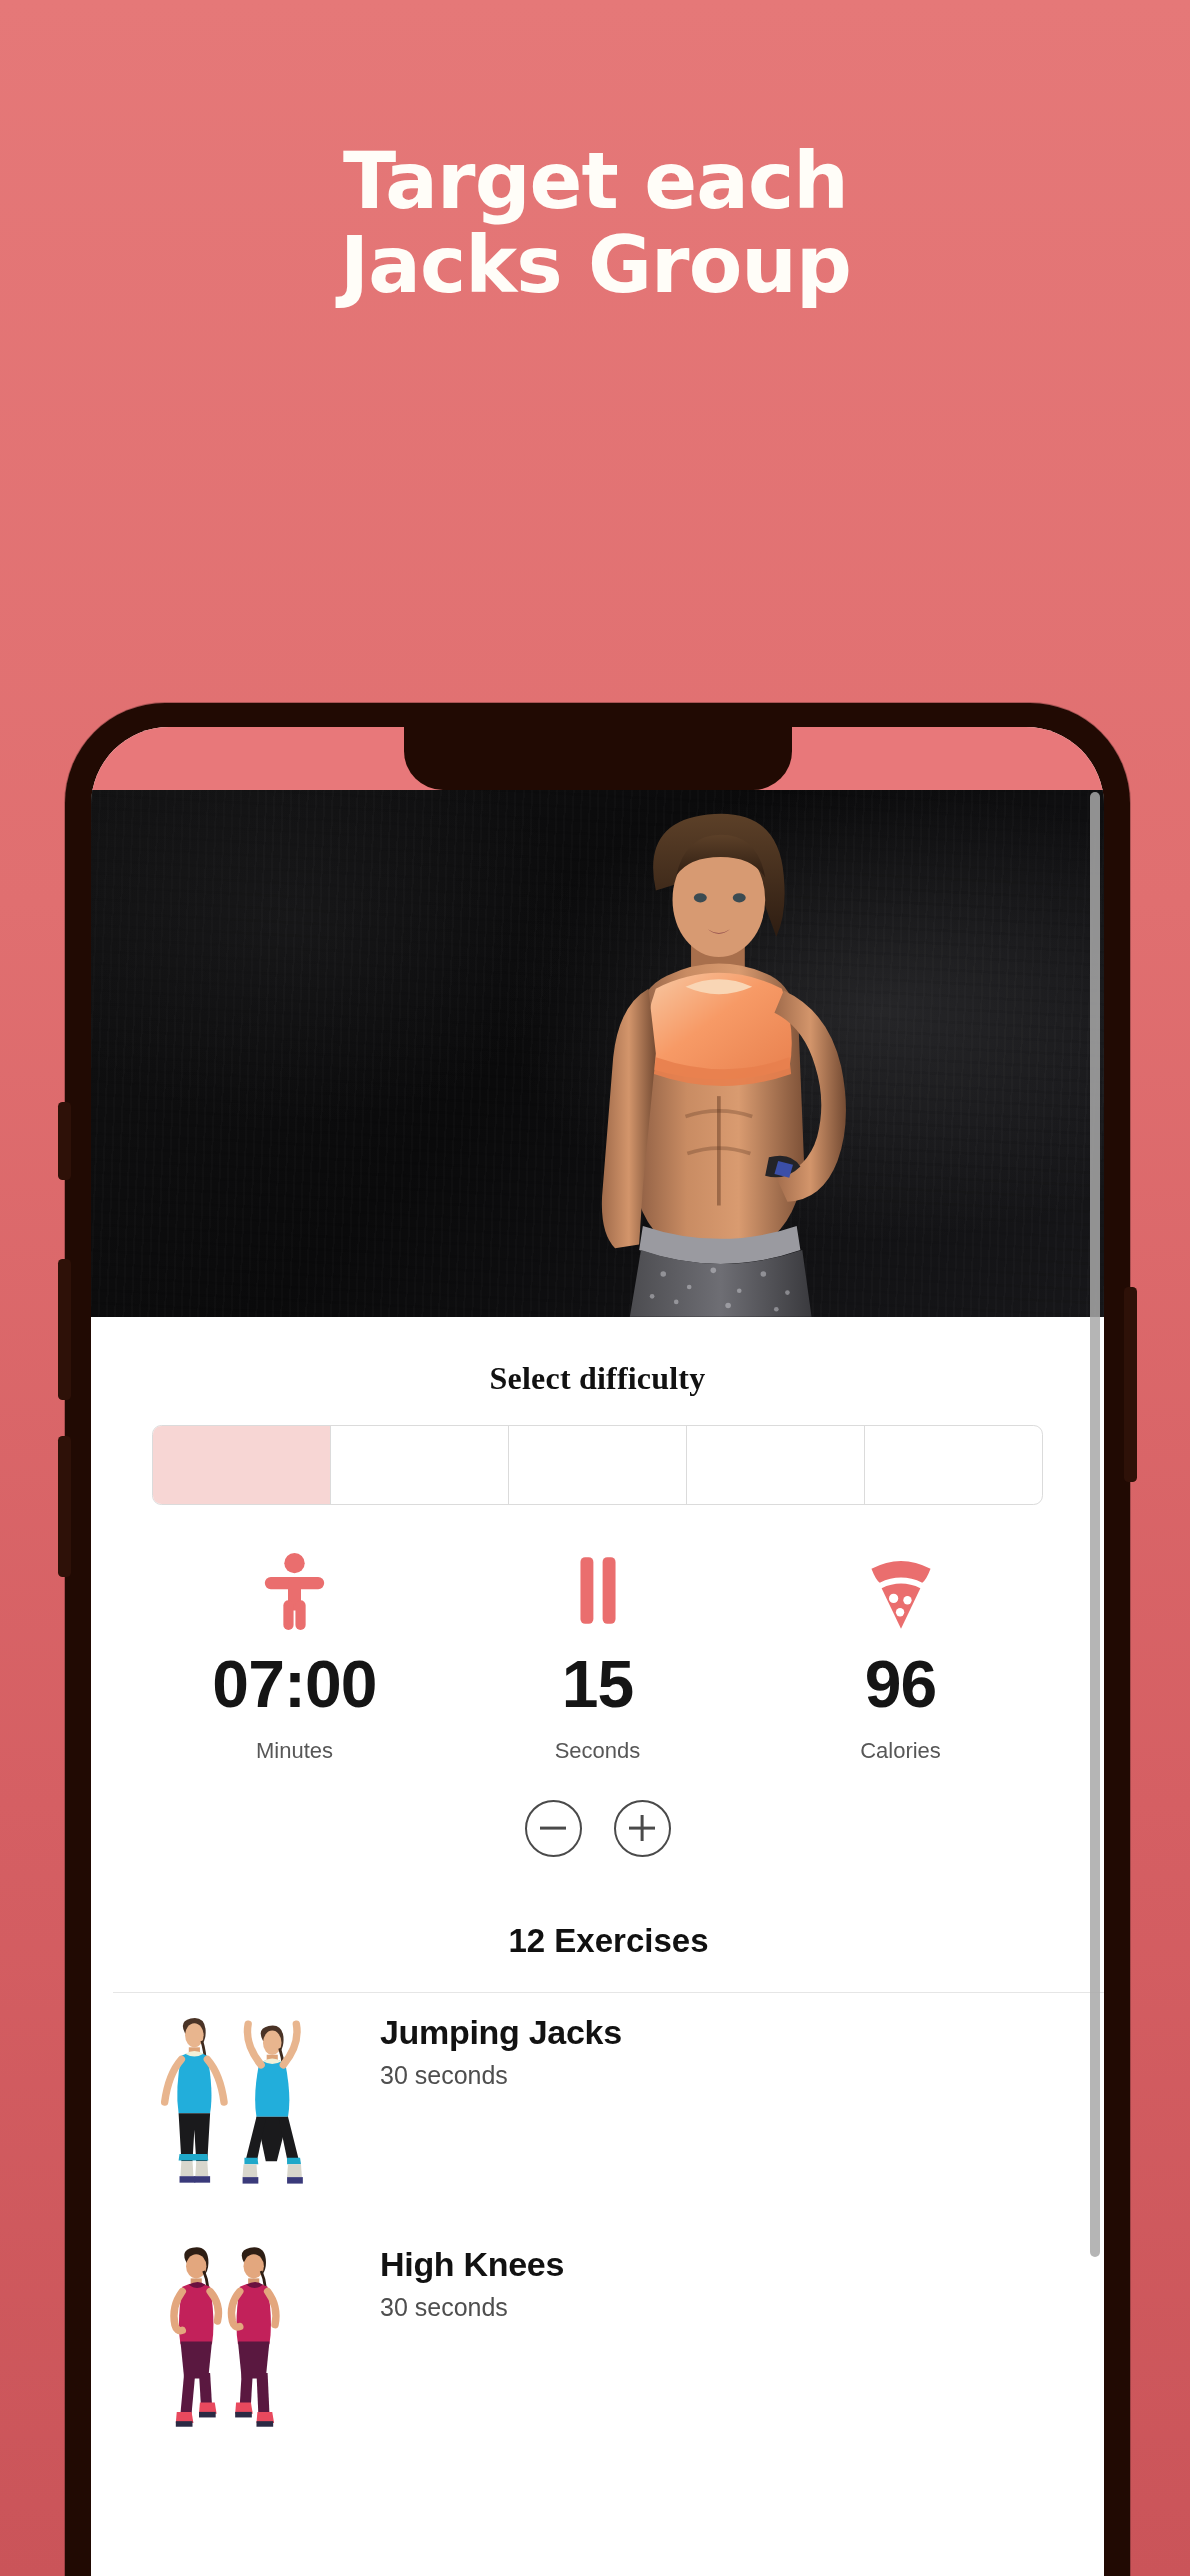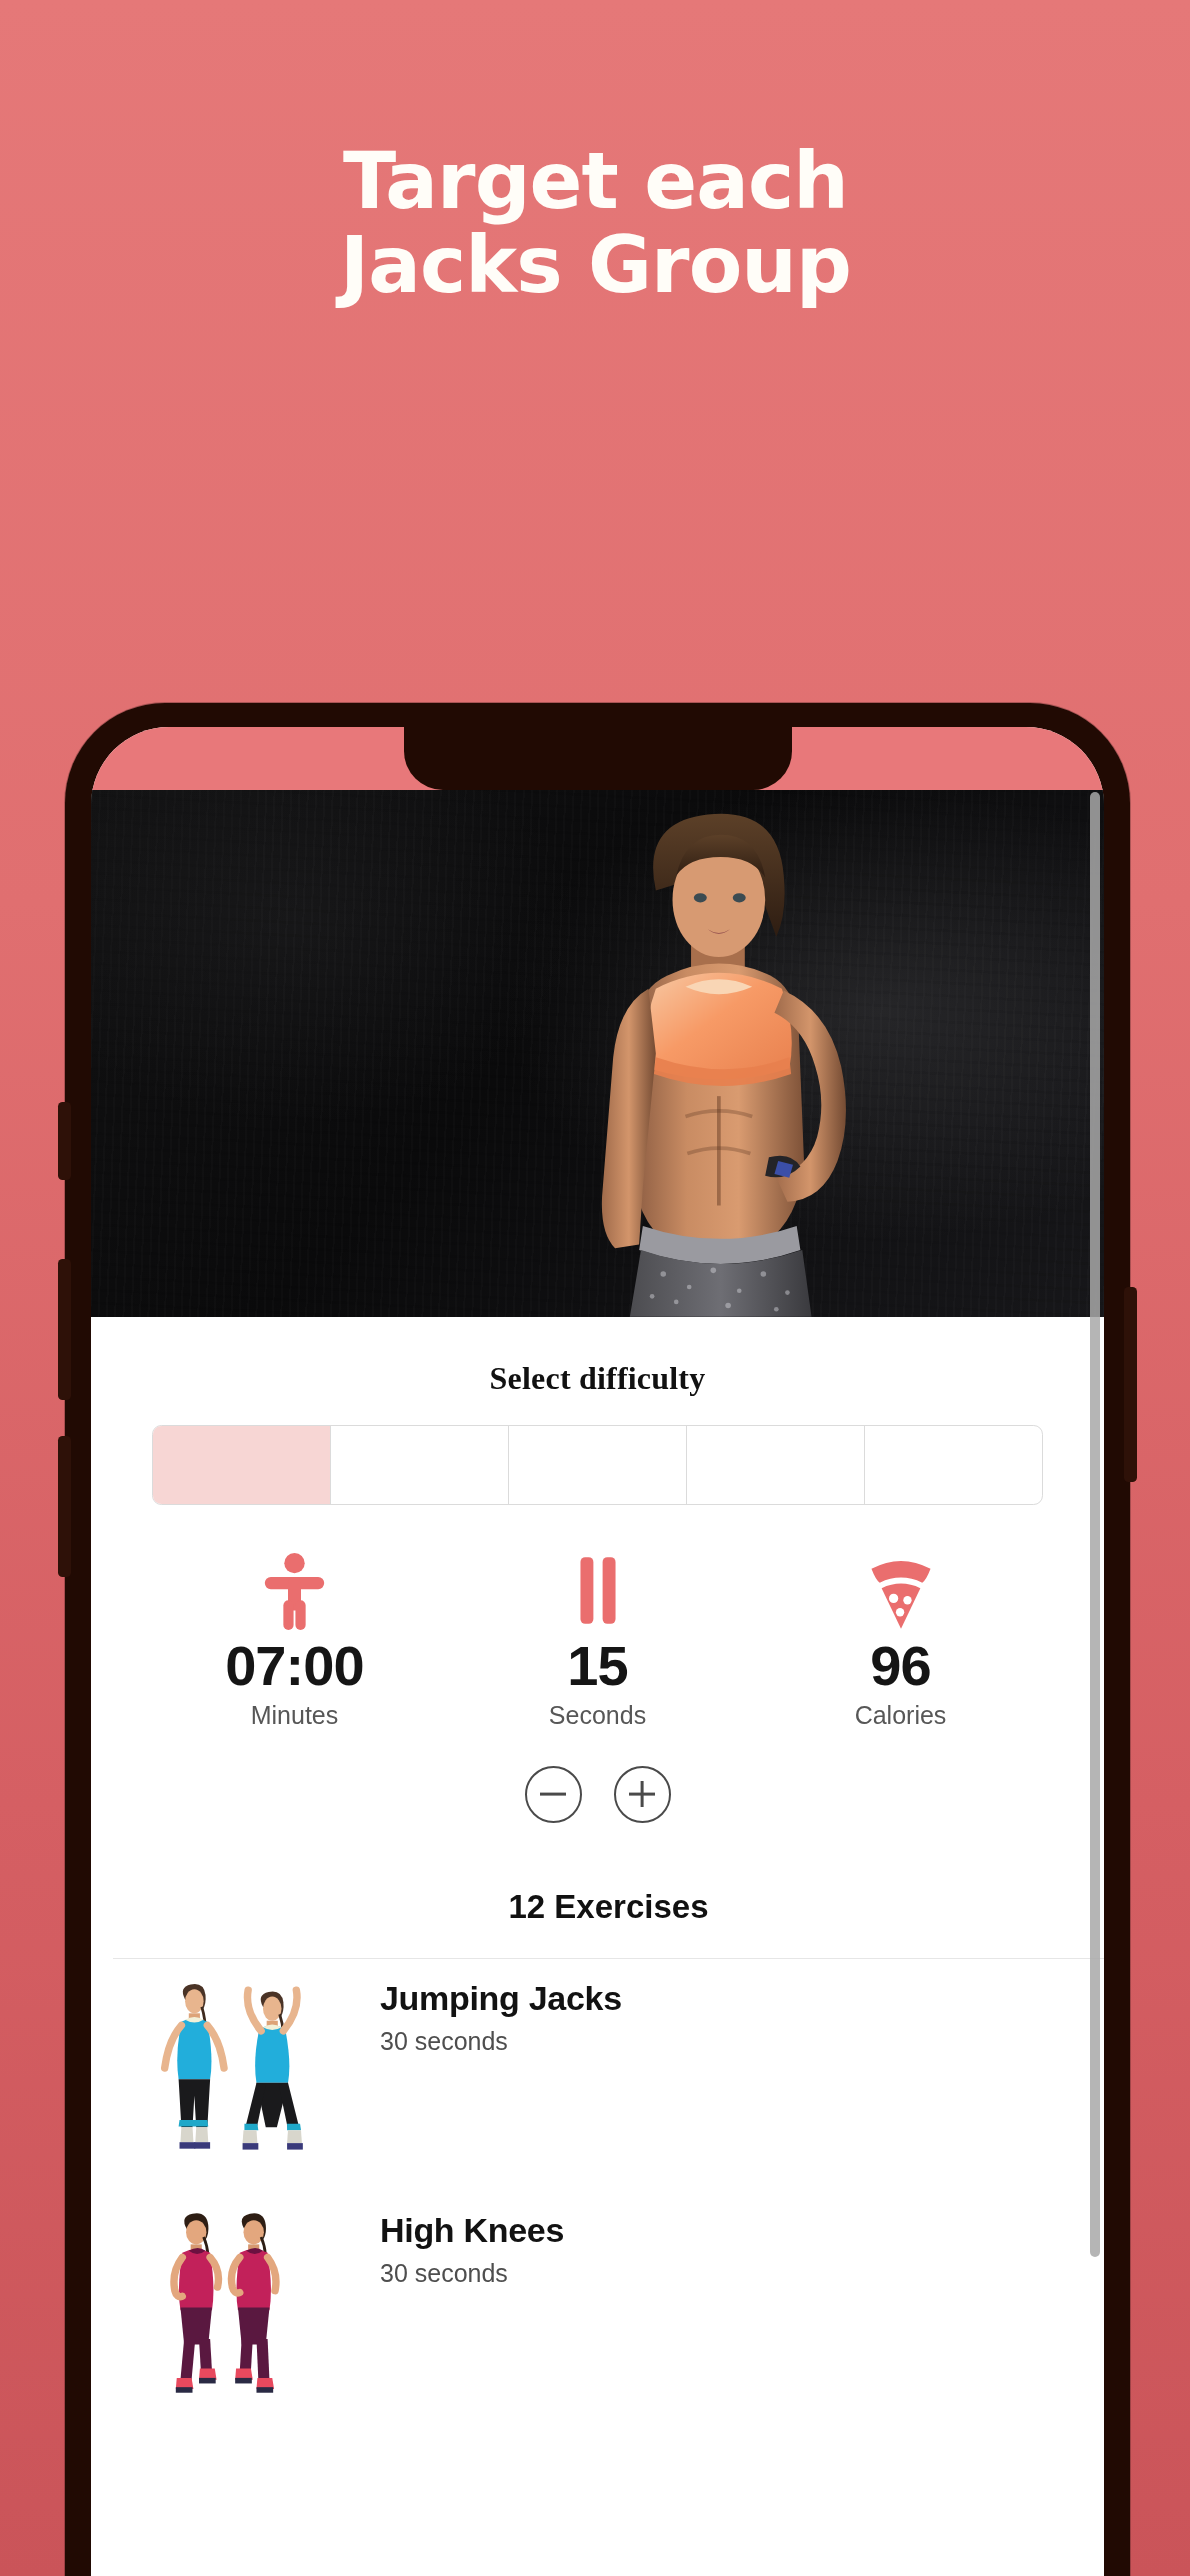--- a/index.html
+++ b/index.html
@@ -93,24 +93,24 @@
   .diff-seg{ flex:1 1 0; border-right:0.9px solid #DBDBDB; }
   .diff-seg:last-child{ border-right:none; }
   .diff-seg.active{ background:#F7D6D4; }
 
   .stats{
     display:flex; padding:43px 52px 3.7px;
   }
   .stat{ flex:1 1 0; text-align:center; }
   .stat-icon{ height:85px; display:flex; align-items:center; justify-content:center; }
   .stat-value{
-    font-size:56px; font-weight:bold; color:#151515;
-    letter-spacing:-0.9px;
-  }
-  .stat-label{ font-size:25px; color:#575757; margin-top:3px; }
+    font-size:66px; font-weight:bold; color:#151515;
+    margin-top:13px; letter-spacing:-0.9px;
+  }
+  .stat-label{ font-size:22px; color:#575757; margin-top:16px; }
 
   .steppers{
     display:flex; justify-content:center; gap:32px;
     padding:32px 0 37px;
   }
   .step-btn{
     width:57px; height:57px; border-radius:50%;
     border:2.8px solid #4A4A4A; background:#fff;
     position:relative; cursor:pointer;
   }

